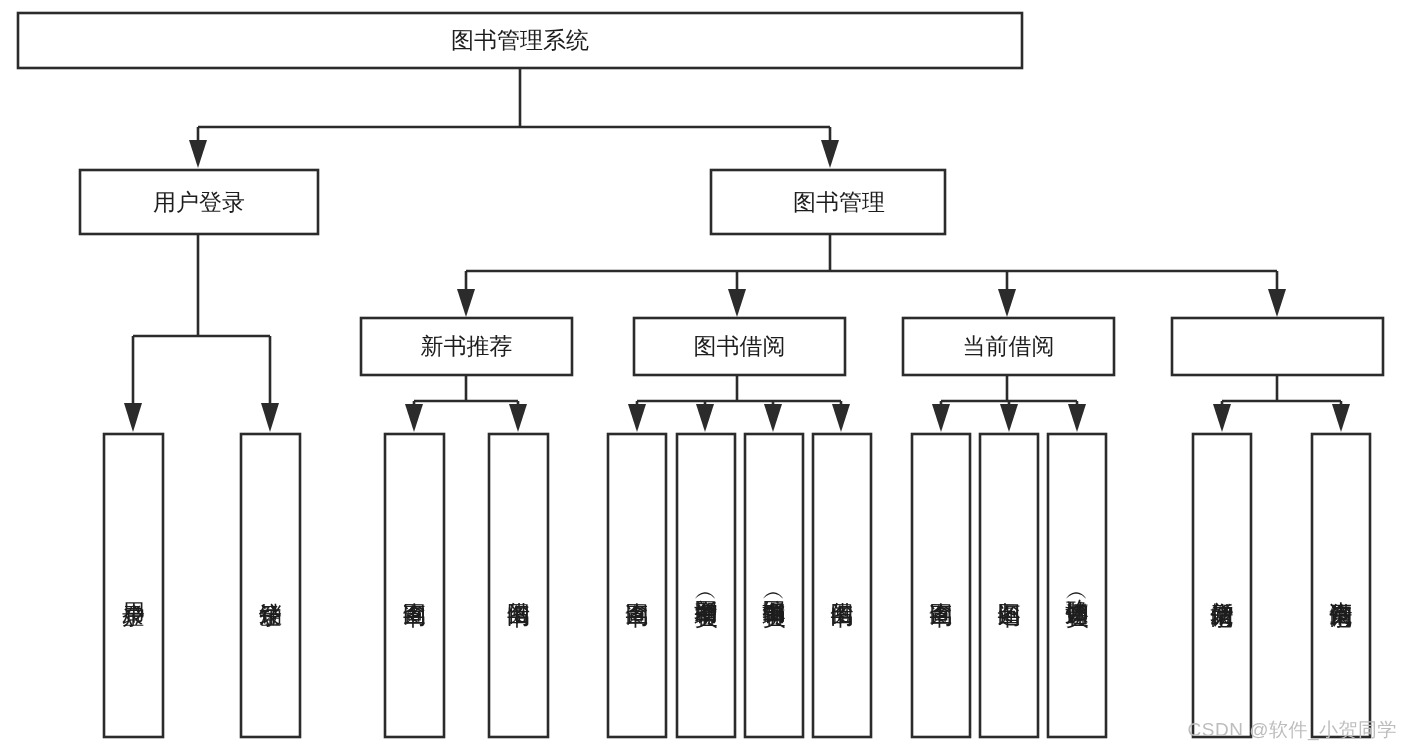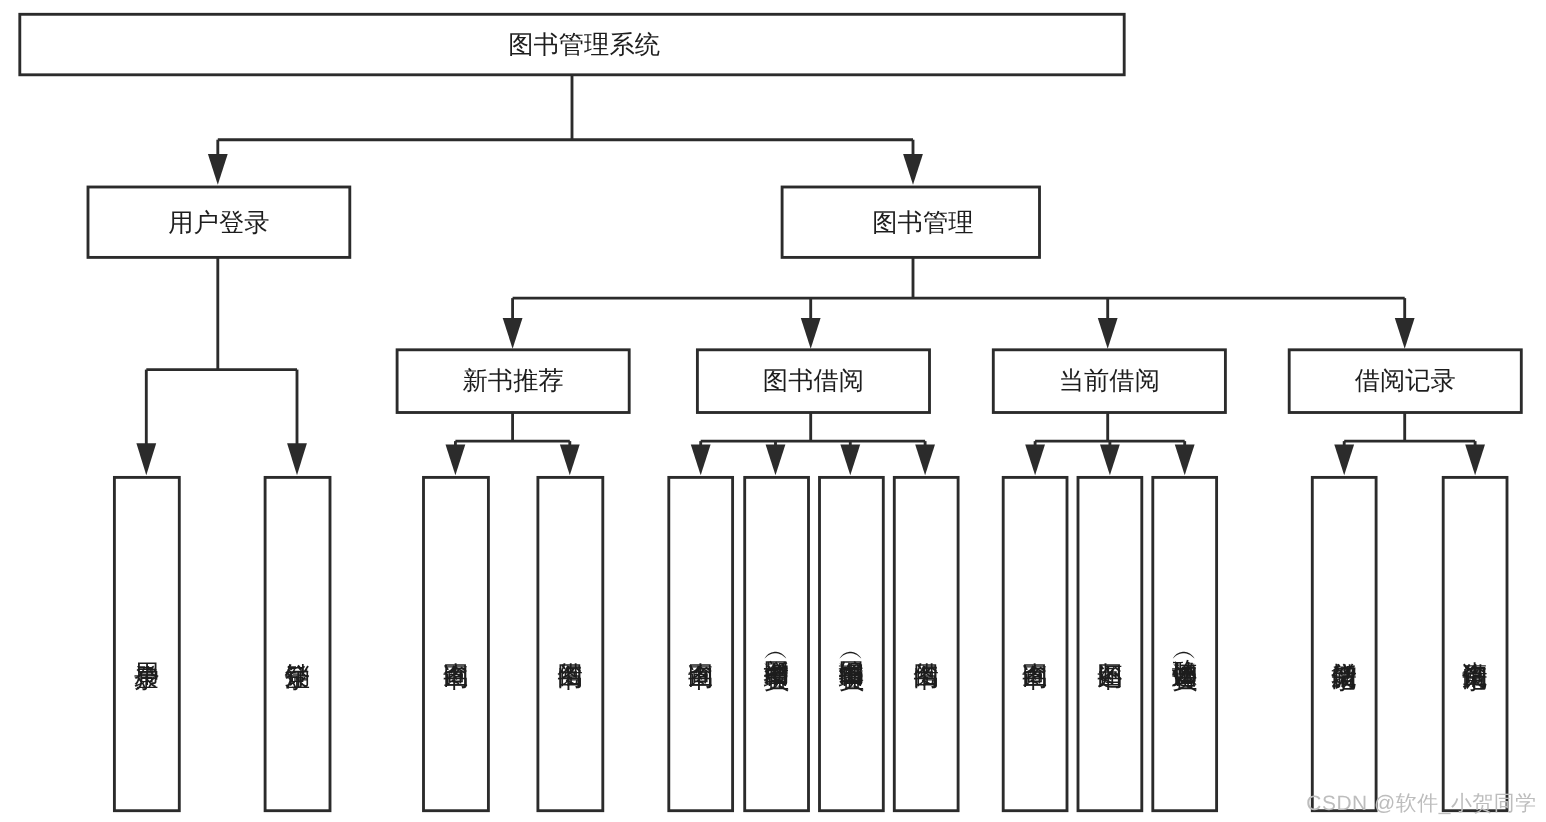--- a/index.html
+++ b/index.html
@@ -186,29 +186,28 @@
     <rect class="node-rect" x="813" y="434" width="58" height="303"></rect>
 
     <rect class="node-rect" x="912" y="434" width="58" height="303"></rect>
     <rect class="node-rect" x="980" y="434" width="58" height="303"></rect>
     <rect class="node-rect" x="1048" y="434" width="58" height="303"></rect>
 
     <rect class="node-rect" x="1193" y="434" width="58" height="303"></rect>
     <rect class="node-rect" x="1312" y="434" width="58" height="303"></rect>
   </svg>
 
-  <div class="hlabel" style="left:18px; top:13px; width:1004px; height:55px;padding-left:11px;">图书管理系统</div>
+  <div class="hlabel" style="left:18px; top:13px; width:1004px; height:55px;">图书管理系统</div>
 
   <div class="hlabel" style="left:80px; top:170px; width:238px; height:64px;">用户登录</div>
   <div class="hlabel" style="left:711px; top:170px; width:256px; height:64px;">图书管理</div>
 
   <div class="hlabel" style="left:361px; top:318px; width:211px; height:57px;">新书推荐</div>
   <div class="hlabel" style="left:634px; top:318px; width:211px; height:57px;">图书借阅</div>
   <div class="hlabel" style="left:903px; top:318px; width:211px; height:57px;border-radius:16px;">当前借阅</div>
-  <div class="hlabel" style="left:1172px; top:318px; width:211px; height:57px;">借阅记录</div>
 
   <div class="vlabel" style="left:104px; top:434px; width:59px; height:303px;">用户登录</div>
   <div class="vlabel" style="left:241px; top:434px; width:59px; height:303px;">注销登录</div>
 
   <div class="vlabel" style="left:385px; top:434px; width:59px; height:303px;">查询图书</div>
   <div class="vlabel" style="left:489px; top:434px; width:59px; height:303px;">借阅图书</div>
 
   <div class="vlabel" style="left:608px; top:434px; width:58px; height:303px;">查询图书</div>
   <div class="vlabel" style="left:677px; top:434px; width:58px; height:303px;">新增图书（管理员）</div>
   <div class="vlabel" style="left:745px; top:434px; width:58px; height:303px;">编辑图书（管理员）</div>

